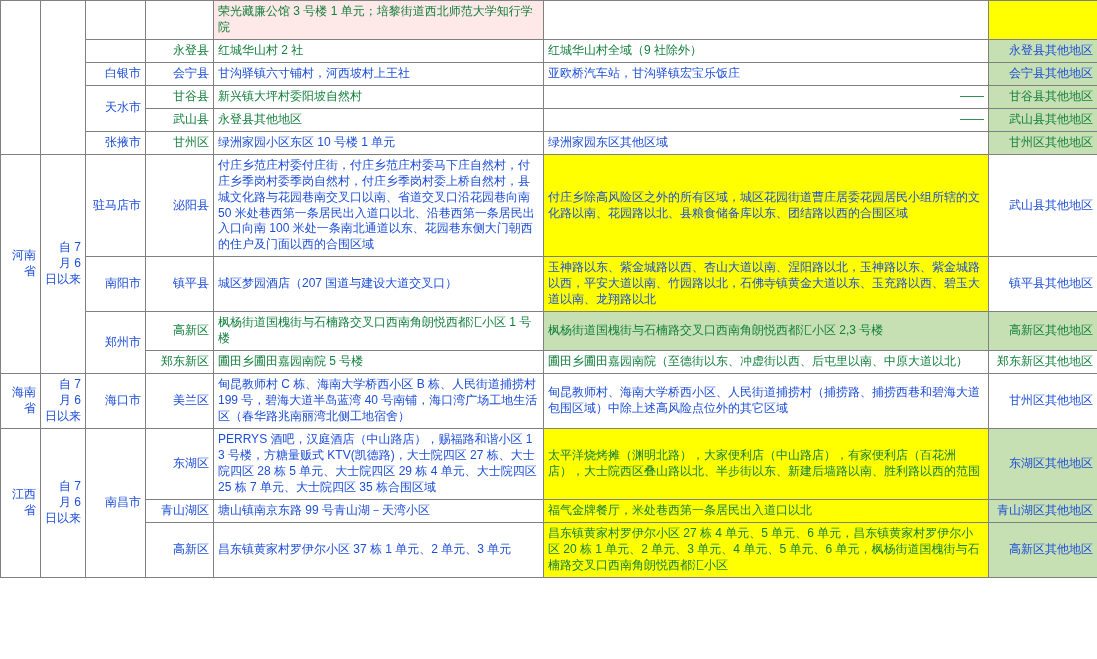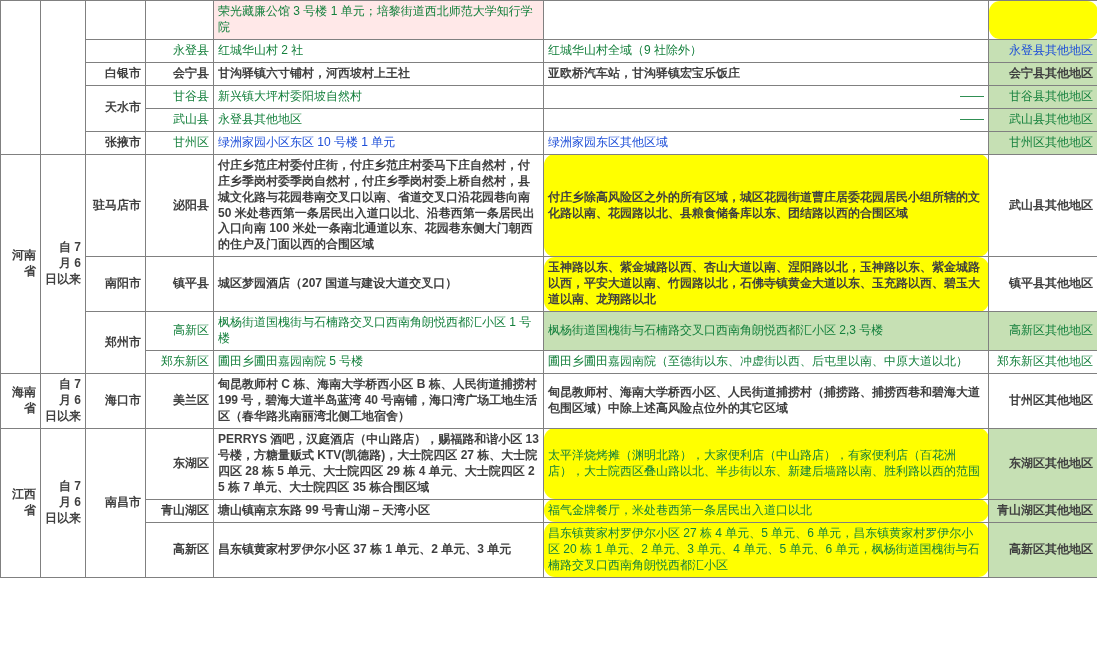--- a/index.html
+++ b/index.html
@@ -32,26 +32,26 @@
   col.c-city { width: 60px; }
   col.c-dist { width: 68px; }
   col.c-high { width: 330px; }
   col.c-mid  { width: 445px; }
   col.c-low  { width: 109px; }
 
   .cell-center { text-align: right; }
   .cell-left { text-align: left; }
 
   
-  .t-black { color: #404040; font-weight: bold; }
+  .t-black { color: #1d4ed8; }
   .t-red   { color: #15803d; }
   .t-green { color: #1d4ed8; }
 
   .bg-white  { background: #ffffff; }
-  .bg-yellow { background: #ffff00; border-radius: 11px; }
+  .bg-yellow { background: #ffff00; }
   .bg-pink   { background: #ffe8e8; }
   .bg-green  { background: #c6e0b4; }
 </style>
 </head>
 <body>
 
 <table id="risk-table">
   <colgroup>
     <col class="c-prov">
       <col class="c-date">

